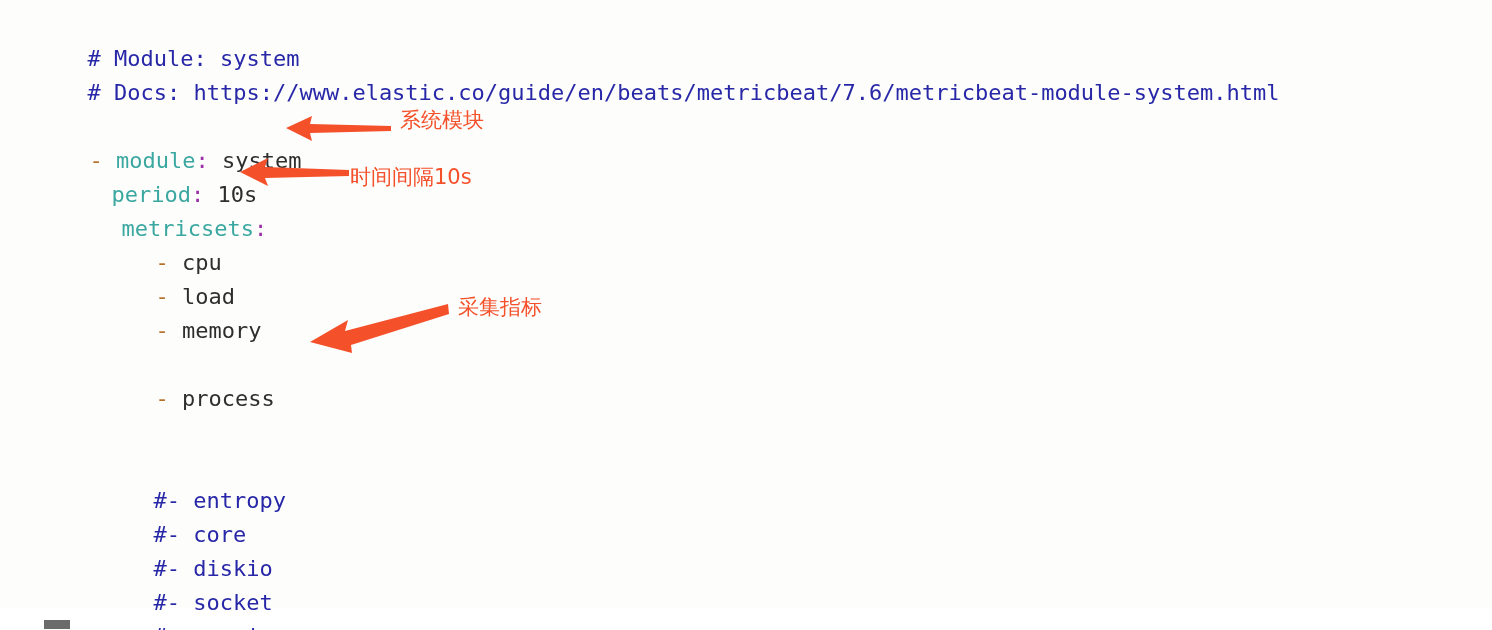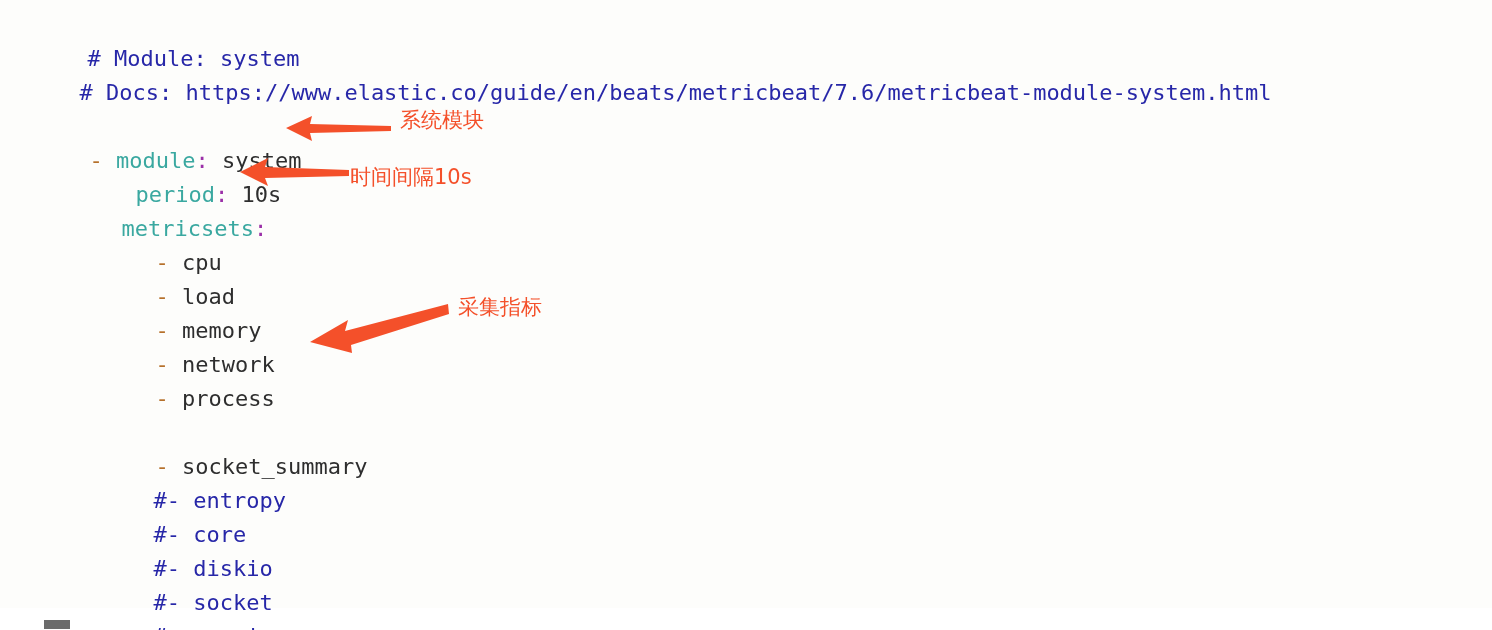--- a/index.html
+++ b/index.html
@@ -69,56 +69,50 @@
 <body>
 
 <div id="canvas">
 
   <div class="code">
 
     <div class="line" style="position:absolute; left:8px; top:8px;">
       <span class="comment"># Module: system</span>
     </div>
 
-    <div class="line" style="position:absolute; left:0; top:42px;">
+    <div class="line" style="position:absolute; left:8px; top:42px;">
       <span class="comment"># Docs: https://www.elastic.co/guide/en/beats/metricbeat/7.6/metricbeat-module-system.html</span>
     </div>
 
     
 
     <div class="line" style="position:absolute; left:10px; top:110px;text-align:center;">
       <span class="dash">-</span><span class="plaintext"> </span><span class="key">module</span><span class="colon">:</span><span class="plaintext"> </span><span class="value">system</span>
     </div>
 
-    <div class="line" style="position:absolute; left:56px; top:144px;">
+    <div class="line" style="position:absolute; left:32px; top:144px;">
       <span class="key">period</span><span class="colon">:</span><span class="plaintext"> </span><span class="value">10s</span>
     </div>
 
     <div class="line" style="position:absolute; left:42px; top:178px;">
       <span class="key">metricsets</span><span class="colon">:</span>
     </div>
 
     
     <div class="line" style="position:absolute; left:76px; top:212px;">
       <span class="dash">-</span><span class="plaintext"> </span><span class="value">cpu</span>
     </div>
     <div class="line" style="position:absolute; left:76px; top:246px;">
       <span class="dash">-</span><span class="plaintext"> </span><span class="value">load</span>
     </div>
     <div class="line" style="position:absolute; left:76px; top:280px;">
       <span class="dash">-</span><span class="plaintext"> </span><span class="value">memory</span>
     </div>
-    <div class="line" style="position:absolute; left:76px; top:314px;">
-      <span class="dash">-</span><span class="plaintext"> </span><span class="value">network</span>
-    </div>
     <div class="line" style="position:absolute; left:76px; top:348px;">
       <span class="dash">-</span><span class="plaintext"> </span><span class="value">process</span>
-    </div>
-    <div class="line" style="position:absolute; left:76px; top:416px;">
-      <span class="dash">-</span><span class="plaintext"> </span><span class="value">socket_summary</span>
     </div>
 
     
     <div class="line" style="position:absolute; left:74px; top:450px;">
       <span class="comment">#-</span><span class="comment"> </span><span class="comment">entropy</span>
     </div>
     <div class="line" style="position:absolute; left:74px; top:484px;">
       <span class="comment">#-</span><span class="comment"> </span><span class="comment">core</span>
     </div>
     <div class="line" style="position:absolute; left:74px; top:518px;">

